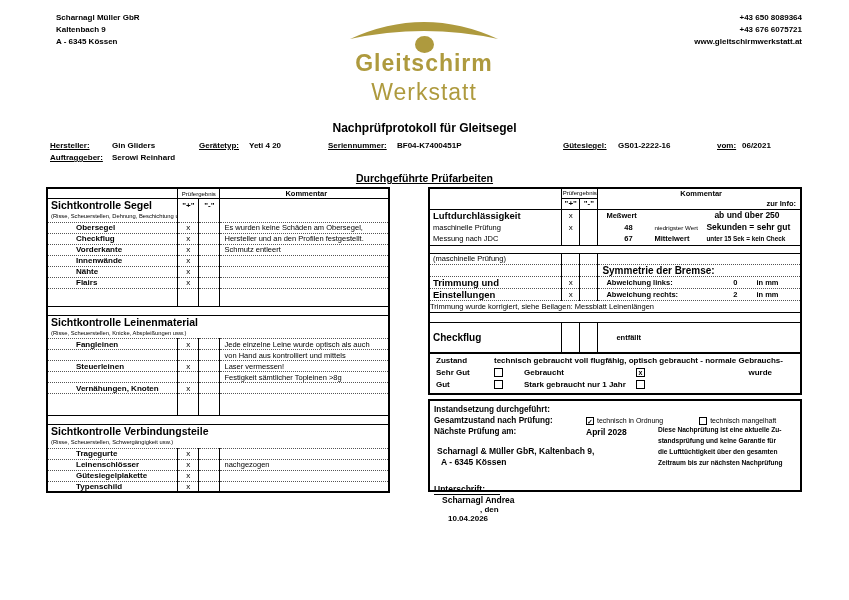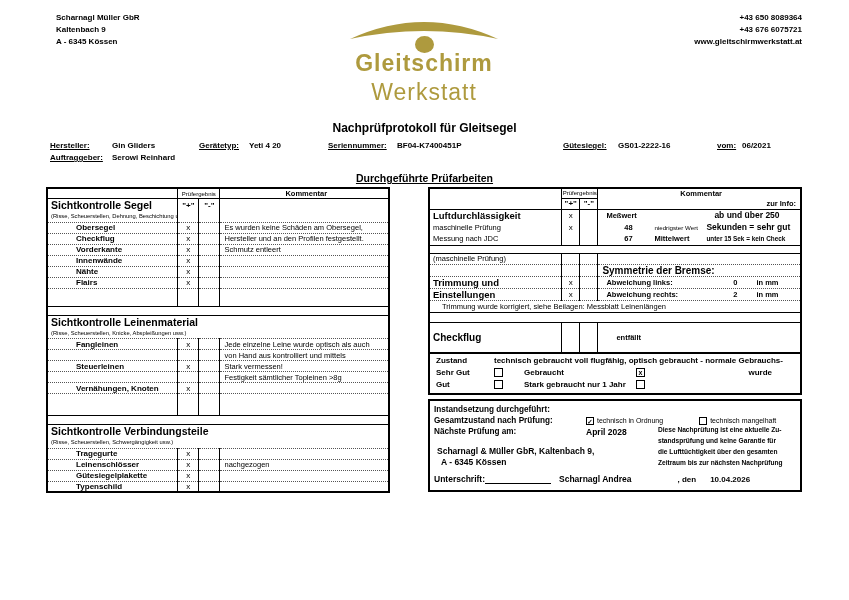--- a/index.html
+++ b/index.html
@@ -58,42 +58,42 @@
   .c-a { width: 60px; padding-left: 4px; font-weight: bold; }
   .c-a.num { padding-left: 0; text-align: center; width: 52px; }
   .c-b { width: 52px; font-size: 6.2px; }
   .c-b.bb { font-weight: bold; font-size: 7.5px; }
   .c-c { flex: 1; font-weight: bold; font-size: 8.5px; }
   .c-c.sm { font-size: 6.4px; }
   .symm { font-weight: bold; font-size: 10px; padding-left: 4px; }
   .t-a { width: 112px; padding-left: 4px; font-weight: bold; }
   .t-b { width: 42px; text-align: center; font-weight: bold; }
   .t-c { flex: 1; font-weight: bold; }
-  .notecell { font-size: 7.5px; padding-left: 12px; white-space: nowrap; }
+  .notecell { font-size: 7.5px; padding-left: 0; white-space: nowrap; }
   .entf { font-weight: bold; padding-left: 18px; }
 
   
   .box { position: absolute; left: 428px; width: 374px; border: 2px solid #000; background: #fff; }
   .zbox { top: 352px; height: 43px; padding: 2px 4px; }
   .zrow { display: flex; align-items: flex-start; height: 12px; font-weight: bold; }
   .z-opt { width: 60px; padding-left: 2px; }
   .z-lab2 { width: 112px; margin-left: 21px; }
   .z-spuren { flex: 1; text-align: right; padding-right: 24px; }
   .cb { display: inline-block; width: 9px; height: 9px; border: 1px solid #000;
     text-align: center; line-height: 8px; font-size: 7px; font-weight: bold; background: #fff; }
   .ibox { top: 399px; height: 93px; padding: 3px 4px; }
   .irow { display: flex; align-items: center; height: 11px; }
   .i-lab { width: 152px; font-weight: bold; font-size: 8.2px; }
   .i-val { font-weight: bold; font-size: 8.5px; }
   .i-chk { display: flex; align-items: center; gap: 3px; font-size: 7px; }
   .i-chk .cb { width: 8px; height: 8px; line-height: 7px; font-size: 6.5px; }
   .disclaimer { position: absolute; left: 228px; top: 23px; width: 142px;
     font-size: 6.6px; font-weight: bold; line-height: 11px; }
   .firm { font-weight: bold; font-size: 8.5px; padding-left: 3px; height: 11px; }
-  .sigrow { display: flex; align-items: flex-end; height: 13px; margin-top: 3px; }
+  .sigrow { display: flex; align-items: flex-start; height: 13px; margin-top: 16px; flex-direction: column; }
   .sig-line { display: inline-block; width: 66px; border-bottom: 1px solid #000; height: 9px; }
 </style>
 </head>
 <body>
 
 <div class="abs sender">
   <div>Scharnagl Müller GbR</div>
   <div>Kaltenbach 9</div>
   <div>A - 6345 Kössen</div>
 </div>
@@ -218,21 +218,21 @@
   <tr class="dr">
     <td class="lbl"></td>
     <td class="pc xc"></td>
     <td class="pc xc"></td>
     <td class="cc">von Hand aus kontrolliert und mittels</td>
   </tr>
   <tr class="dr">
     <td class="lbl">Steuerleinen</td>
     <td class="pc xc">x</td>
     <td class="pc xc"></td>
-    <td class="cc">Stark vermessen!</td>
+    <td class="cc">Laser vermessen!</td>
   </tr>
   <tr class="dr">
     <td class="lbl"></td>
     <td class="pc xc"></td>
     <td class="pc xc"></td>
     <td class="cc">Festigkeit sämtlicher Topleinen &gt;8g</td>
   </tr>
   <tr class="dr">
     <td class="lbl">Vernähungen, Knoten</td>
     <td class="pc xc">x</td>

